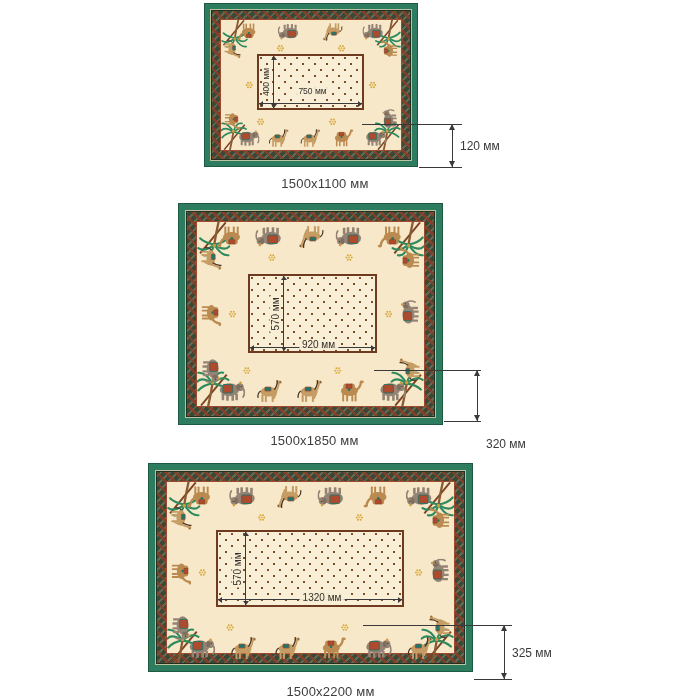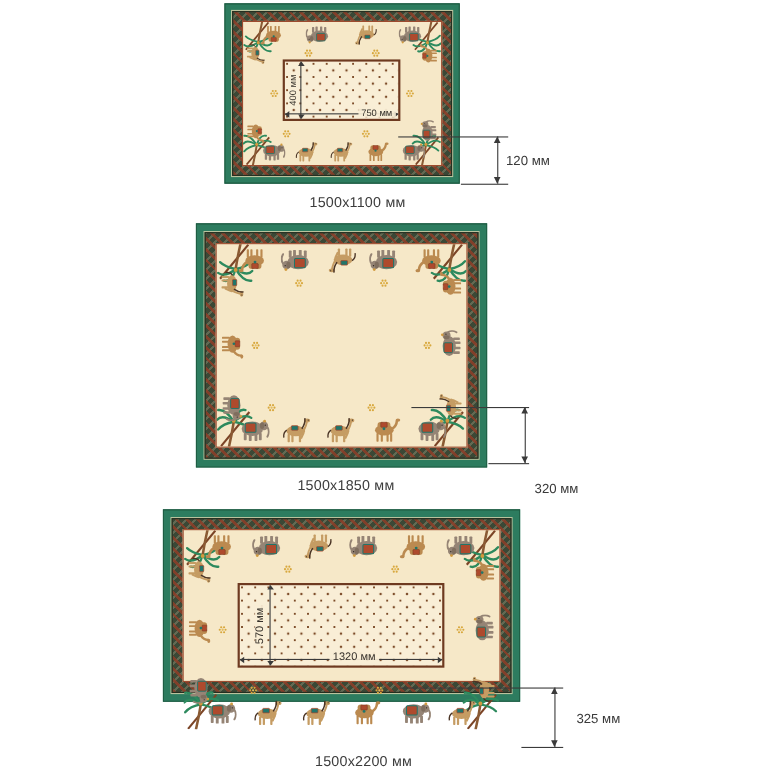--- a/index.html
+++ b/index.html
@@ -151,21 +151,21 @@
           <use href="#m-f" x="116.1" y="23.8" width="9" height="9"></use>
           <use href="#m-f" x="35.1" y="97.2" width="9" height="9"></use>
           <use href="#m-f" x="107.1" y="97.2" width="9" height="9"></use>
           <use href="#m-f" x="23.8" y="60.5" width="9" height="9"></use>
           <use href="#m-f" x="147.2" y="60.5" width="9" height="9"></use>
         </svg>
       <div class="inner-rect" style="left:53px;top:51px;width:107px;height:56px;">
         <div class="vline" style="left:14px;"></div>
         <div class="hline" style="bottom:4px;"></div>
         <span class="vlabel sm" style="left:8px;top:50%;">400 мм</span>
-        <span class="hlabel sm" style="left:calc(50% + 2px);bottom:1px;margin-left:30px;">750 мм</span>
+        <span class="hlabel sm" style="left:calc(50% + 2px);bottom:12px;">750 мм</span>
       </div>
     </div>
     <div class="extline" style="left:362px;top:124px;width:100px;"></div>
     <div class="extline" style="left:419px;top:167px;width:43px;"></div>
     <div class="varrow" style="left:452px;top:124px;height:43px;"></div>
     <span class="extlabel" style="left:460px;top:139px;">120 мм</span>
     <div class="caption" style="left:218px;top:176px;width:214px;">1500x1100 мм</div>
   </section>
 
   <section>
@@ -193,30 +193,36 @@
           <use href="#m-e" x="198.2" y="78.2" width="27.6" height="27.6" transform="rotate(-90 212 92)"></use>
           <use href="#m-e" x="1.2" y="133.1" width="27.6" height="27.6" transform="rotate(90 15 146.95)"></use>
           <use href="#m-h" x="198.2" y="133.1" width="27.6" height="27.6" transform="rotate(-90 212 146.95)"></use>
           <use href="#m-f" x="70.4" y="30.9" width="9" height="9"></use>
           <use href="#m-f" x="147.6" y="30.9" width="9" height="9"></use>
           <use href="#m-f" x="45.4" y="144.1" width="9" height="9"></use>
           <use href="#m-f" x="136.2" y="144.1" width="9" height="9"></use>
           <use href="#m-f" x="30.9" y="87.5" width="9" height="9"></use>
           <use href="#m-f" x="187.1" y="87.5" width="9" height="9"></use>
         </svg>
+      <div class="inner-rect" style="left:70px;top:71px;width:129px;height:79px;">
+        <div class="vline" style="left:33px;"></div>
+        <div class="hline" style="bottom:3px;"></div>
+        <span class="vlabel" style="left:25px;top:50%;">570 мм</span>
+        <span class="hlabel" style="left:calc(50% + 6px);bottom:1px;">920 мм</span>
+      </div>
     </div>
     <div class="extline" style="left:374px;top:370px;width:107px;"></div>
     <div class="extline" style="left:444px;top:421px;width:37px;"></div>
     <div class="varrow" style="left:477px;top:370px;height:51px;"></div>
     <span class="extlabel" style="left:486px;top:389px;margin-top:48px;">320 мм</span>
     <div class="caption" style="left:182px;top:433px;width:265px;">1500x1850 мм</div>
   </section>
 
   <section>
-    <div class="cloth lg" style="left:148px;top:463px;width:325px;height:175px;">
+    <div class="cloth lg" style="left:148px;top:463px;width:325px;height:209px;">
       <div class="band"></div>
       <div class="field"></div>
       <svg class="decor" id="decor3" viewBox="0 0 287 181">
           <use href="#m-p" x="-3.1" y="-3.1" width="39" height="39" transform="rotate(180 16.38 16.38)"></use>
           <use href="#m-p" x="251.1" y="-3.1" width="39" height="39" transform="rotate(180 270.62 16.38)"></use>
           <use href="#m-p" x="-3.1" y="145.1" width="39" height="39"></use>
           <use href="#m-p" x="251.1" y="145.1" width="39" height="39"></use>
           <use href="#m-c" x="18.1" y="0.6" width="30" height="30" transform="rotate(180 33.15 15.600000000000001)"></use>
           <use href="#m-e" x="62.3" y="0.6" width="30" height="30" transform="rotate(180 77.28999999999999 15.600000000000001)"></use>
           <use href="#m-h" x="106.4" y="0.6" width="30" height="30" transform="rotate(180 121.43 15.600000000000001)"></use>
@@ -245,17 +251,17 @@
       <div class="inner-rect" style="left:68px;top:67px;width:188px;height:77px;">
         <div class="vline" style="left:27px;"></div>
         <div class="hline" style="bottom:5px;"></div>
         <span class="vlabel" style="left:19px;top:50%;">570 мм</span>
         <span class="hlabel" style="left:calc(50% + 12px);bottom:2px;">1320 мм</span>
       </div>
     </div>
     <div class="extline" style="left:363px;top:625px;width:149px;"></div>
     <div class="extline" style="left:474px;top:679px;width:38px;"></div>
     <div class="varrow" style="left:504px;top:625px;height:54px;"></div>
-    <span class="extlabel" style="left:512px;top:646px;margin-left:12px;">325 мм</span>
+    <span class="extlabel" style="left:512px;top:646px;">325 мм</span>
     <div class="caption" style="left:168px;top:684px;width:325px;">1500x2200 мм</div>
   </section>
 
 </div>
 
 </body></html>

